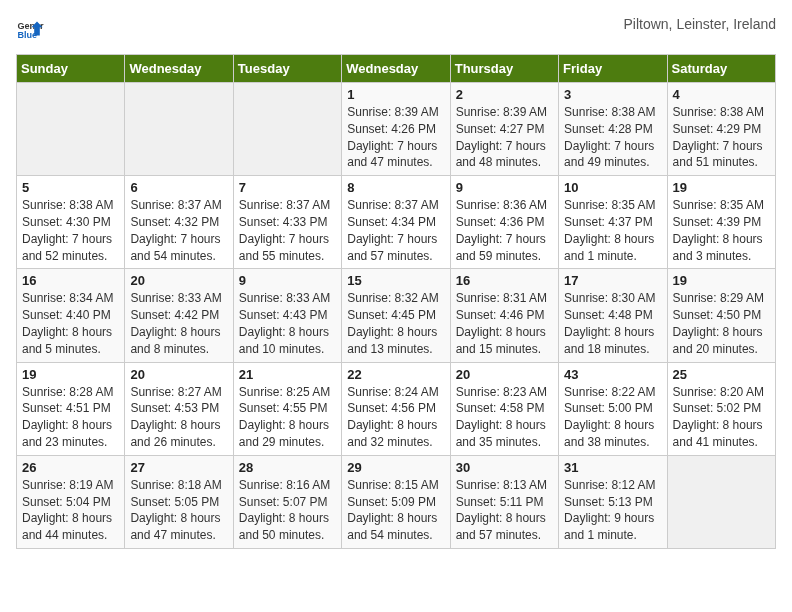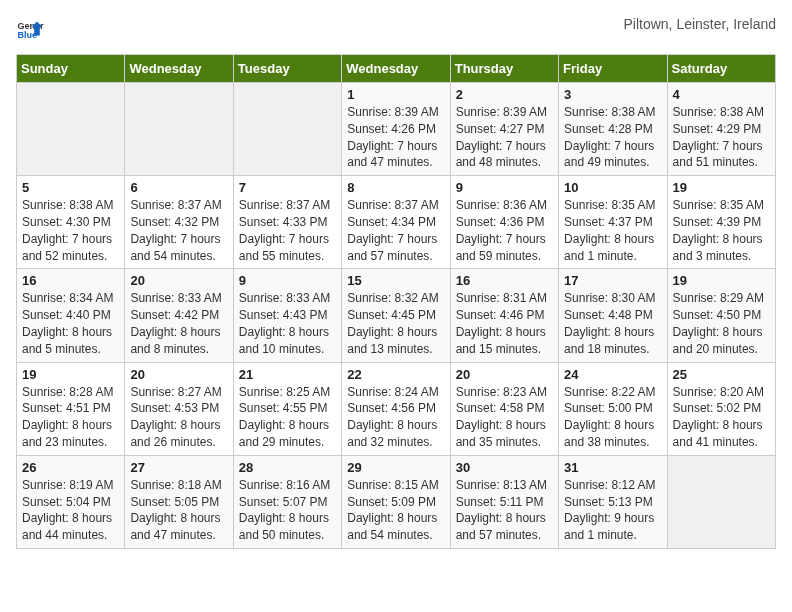--- a/index.html
+++ b/index.html
@@ -204,21 +204,21 @@
         </td>
         <td>
           <span class="day-number">22</span>
           <div class="day-info">Sunrise: 8:24 AM<br>Sunset: 4:56 PM<br>Daylight: 8 hours<br>and 32 minutes.</div>
         </td>
         <td>
           <span class="day-number">20</span>
           <div class="day-info">Sunrise: 8:23 AM<br>Sunset: 4:58 PM<br>Daylight: 8 hours<br>and 35 minutes.</div>
         </td>
         <td>
-          <span class="day-number">24</span>
+          <span class="day-number">43</span>
           <div class="day-info">Sunrise: 8:22 AM<br>Sunset: 5:00 PM<br>Daylight: 8 hours<br>and 38 minutes.</div>
         </td>
         <td>
           <span class="day-number">25</span>
           <div class="day-info">Sunrise: 8:20 AM<br>Sunset: 5:02 PM<br>Daylight: 8 hours<br>and 41 minutes.</div>
         </td>
       </tr>
       <tr>
         <td>
           <span class="day-number">26</span>

